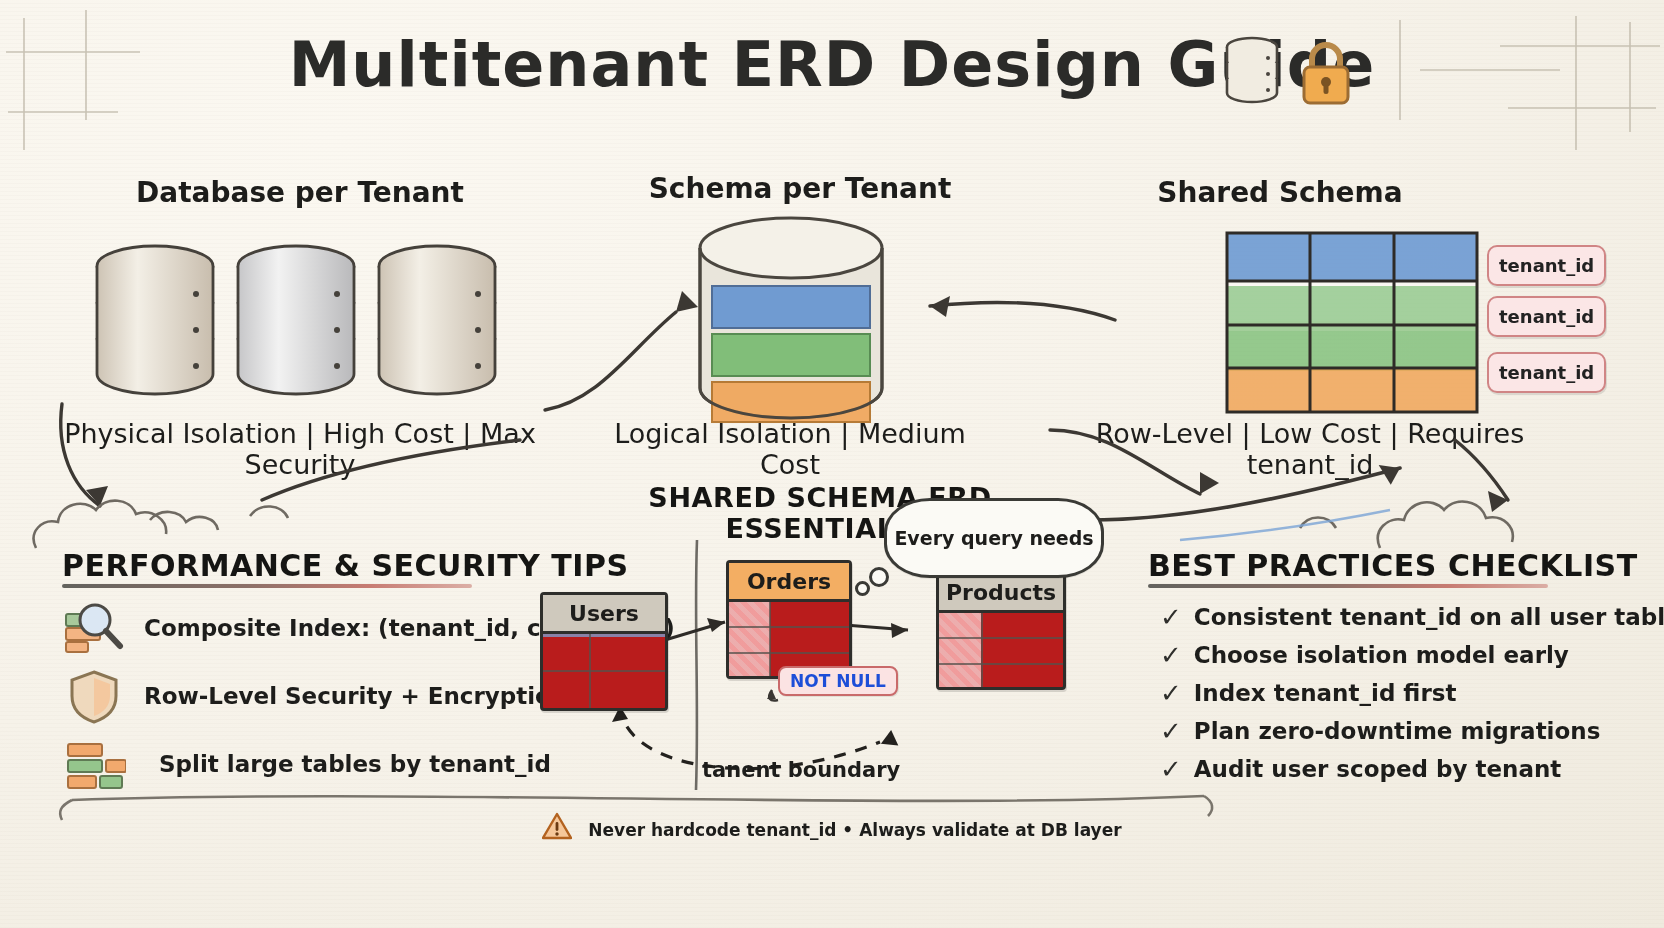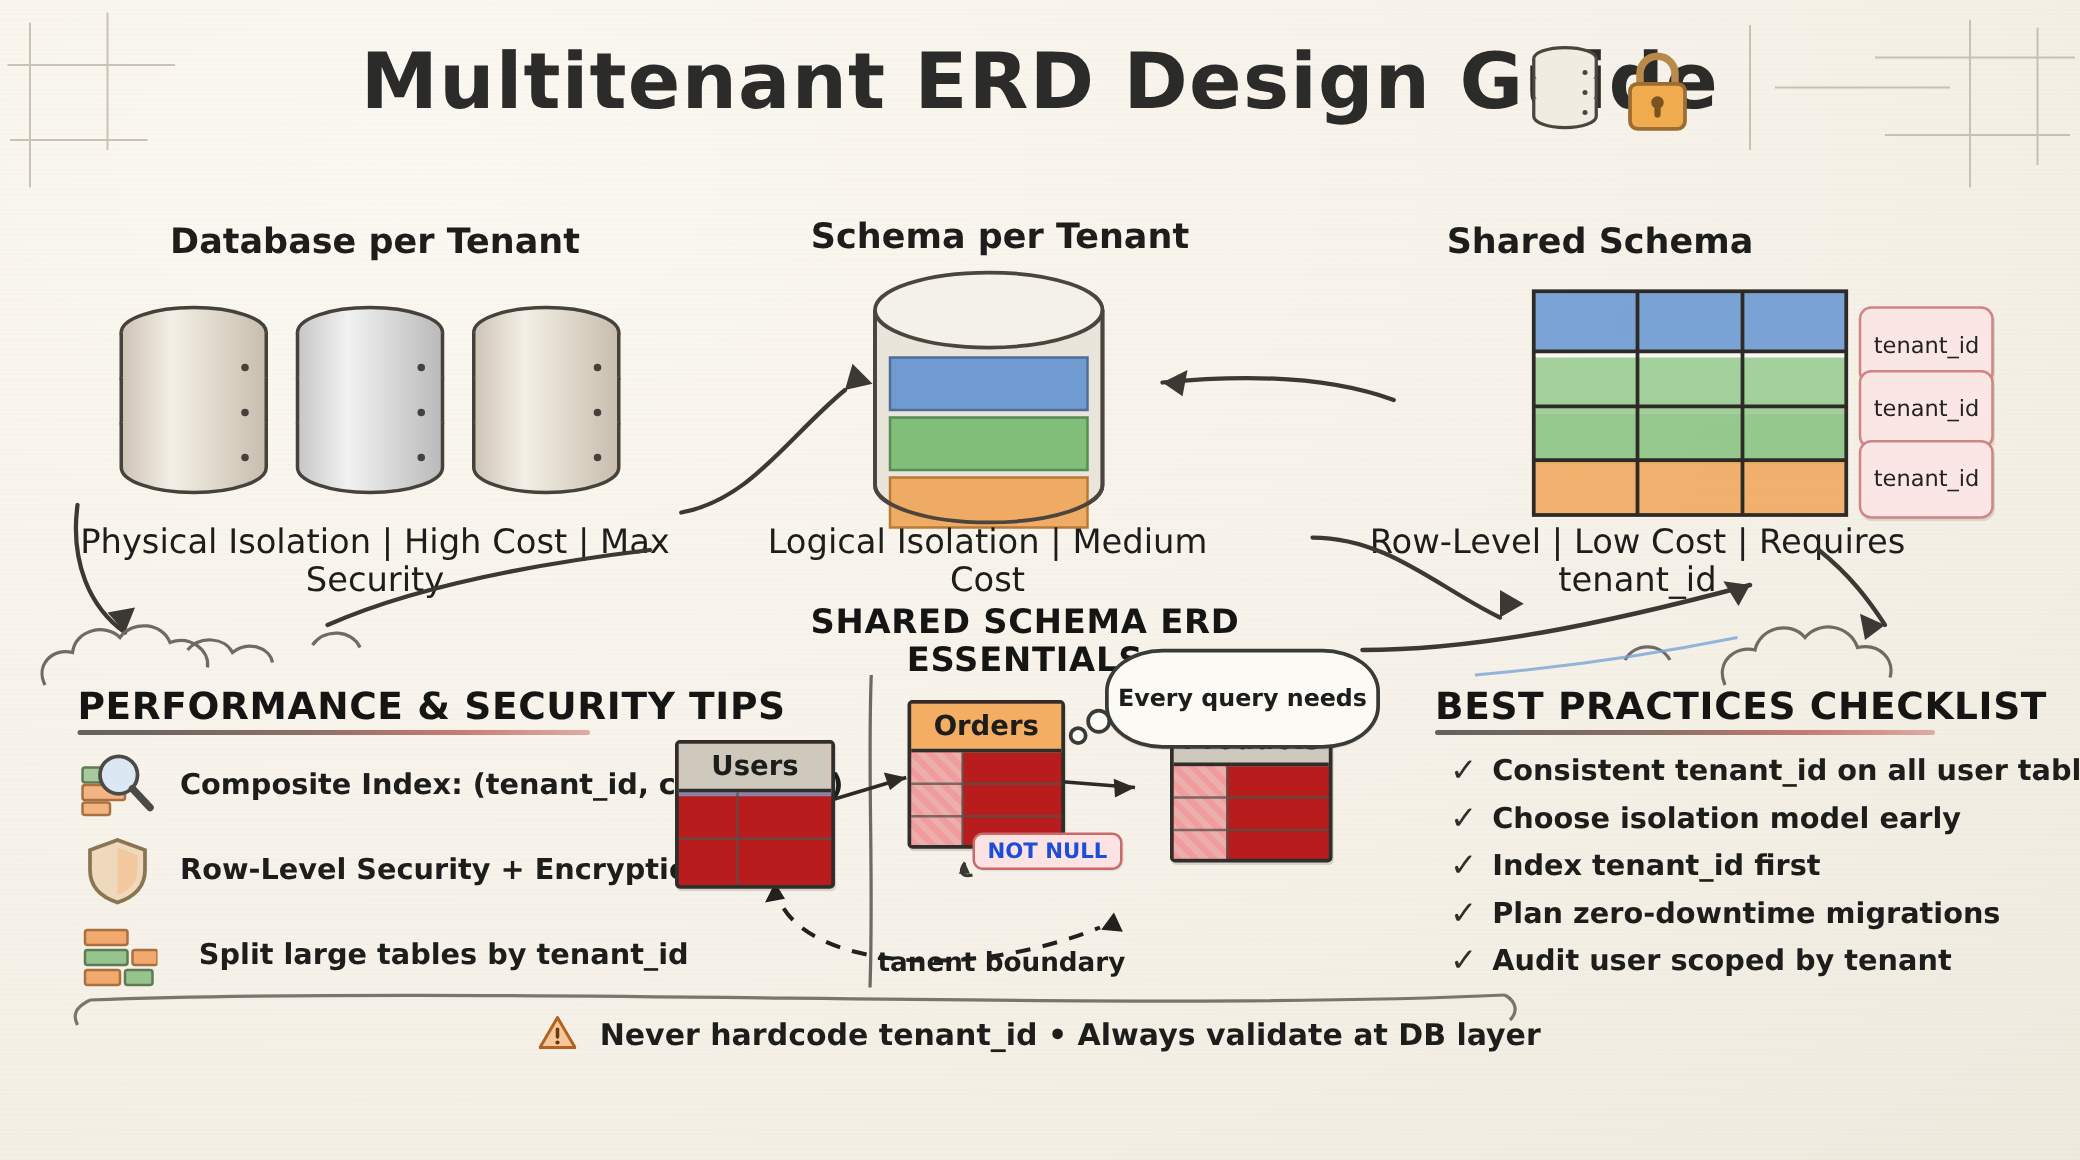--- a/index.html
+++ b/index.html
@@ -78,39 +78,39 @@
   .ent-body .collines{position:absolute;top:0;bottom:0;width:2px;background:#55524c;opacity:.75;}
   .tenant-col{position:absolute;left:0;top:0;bottom:0;width:34%;
     background:repeating-linear-gradient(45deg,#f3a3a3 0 5px,#efb5b5 5px 10px);opacity:.95;}
   .pill{
     position:absolute;border:2px solid #c96a6a;background:#fbe3e3;border-radius:8px;
     padding:3px 10px;font-size:17px;font-weight:700;color:#1d4ed8;
     font-family:"DejaVu Sans", sans-serif;box-shadow:1px 1px 0 rgba(0,0,0,.08);
   }
   .tag{
     position:absolute;border:2px solid #d08585;background:#fbe6e6;border-radius:10px;
-    padding:19px 10px;font-size:18px;font-weight:400;color:#222;
+    padding:8px 10px;font-size:18px;font-weight:700;color:#222;
     font-family:"DejaVu Sans", sans-serif;box-shadow:1px 2px 0 rgba(0,0,0,.1);
   }
   .bubble{
     position:absolute;width:214px;height:74px;background:#fbfaf5;
     border:3px solid #3a3a36;border-radius:46px/34px;
     display:flex;align-items:center;justify-content:center;text-align:center;
     font-size:19px;font-weight:700;line-height:1.2;
     font-family:"DejaVu Sans", sans-serif;color:#1d1d1b;
     box-shadow:0 1px 0 rgba(0,0,0,.08);
   }
   .bdot{position:absolute;border:3px solid #3a3a36;background:#fbfaf5;border-radius:50%;}
   .boundary-label{
     position:absolute;font-size:21px;font-weight:600;
     font-family:"DejaVu Sans", sans-serif;color:#1d1d1b;
   }
   .footer{
     position:absolute;left:0;top:812px;width:1664px;text-align:center;
-    font-size:24px;font-weight:700;font-family:"DejaVu Sans", sans-serif;color:#1d1d1b;
+    font-size:17px;font-weight:700;font-family:"DejaVu Sans", sans-serif;color:#1d1d1b;
   }
   .footer .warn{display:inline-block;vertical-align:-4px;margin-right:10px;}
 </style>
 </head>
 <body>
 
 <div class="paper"></div>
 
 <svg class="layer" viewBox="0 0 1664 928">
   <g stroke="#b9b2a2" stroke-width="1.6" fill="none" opacity=".75">
@@ -378,21 +378,21 @@
   <div class="ent-body">
     <div class="tenant-col"></div>
     <div class="rowline" style="top:24px;"></div>
     <div class="rowline" style="top:50px;"></div>
     <div class="collines" style="left:42px;"></div>
   </div>
 </div>
 
 <div class="pill" style="left:778px;top:666px;">NOT NULL</div>
 
-<div class="bubble" style="left:884px;top:519px;justify-content:center;">
+<div class="bubble" style="left:884px;top:498px;justify-content:center;">
   <span>
     <span>Every query needs</span><br>
   </span>
 </div>
 <div class="bdot" style="left:869px;top:567px;width:14px;height:14px;"></div>
 <div class="bdot" style="left:855px;top:581px;width:9px;height:9px;"></div>
 
 <div class="boundary-label" style="left:702px;top:758px;">tanent boundary</div>
 
 <svg class="layer" viewBox="0 0 1664 928">

